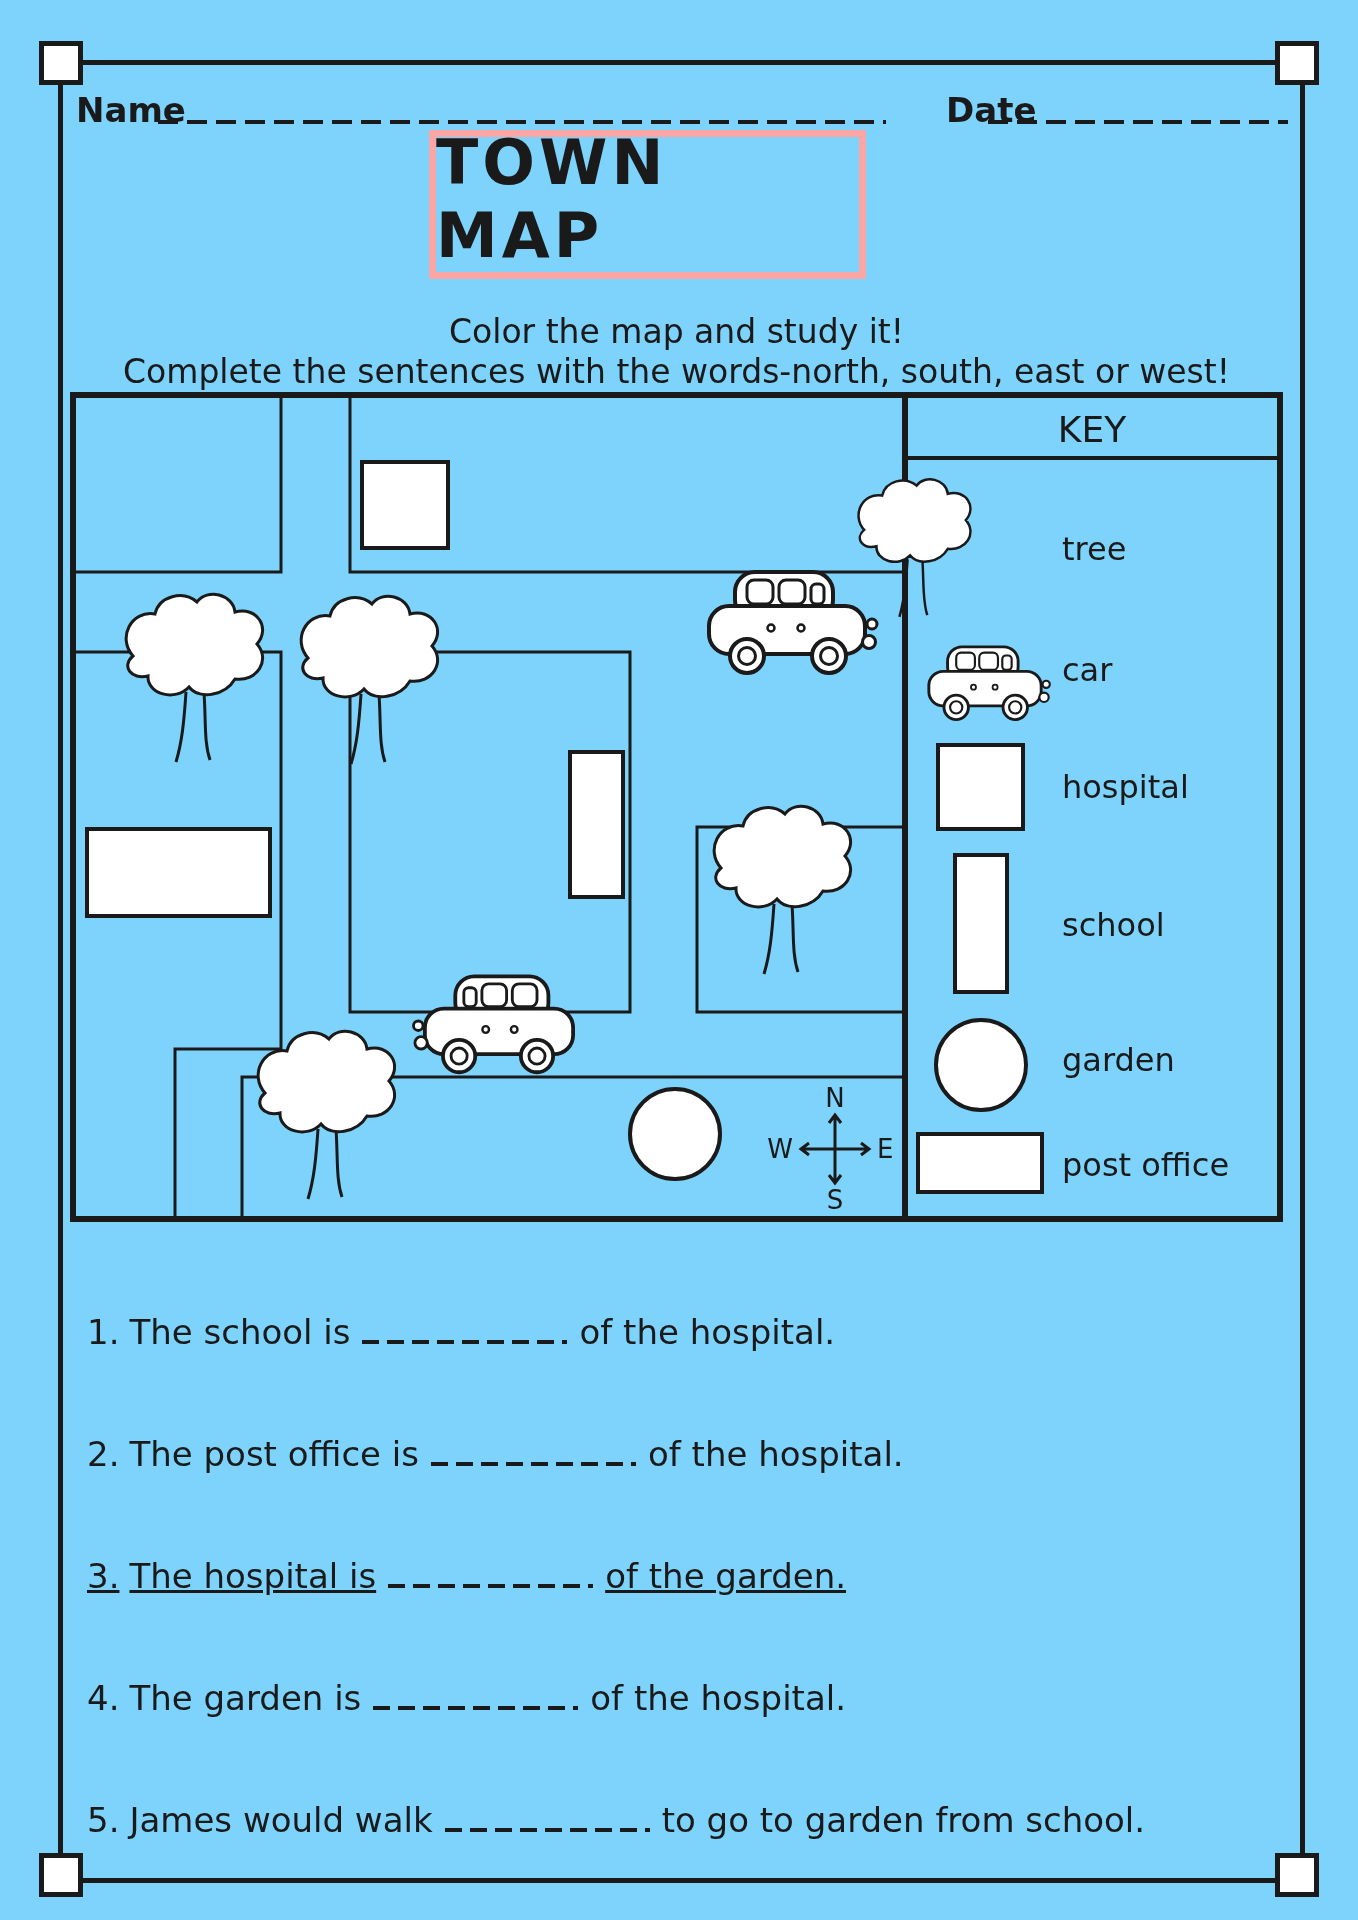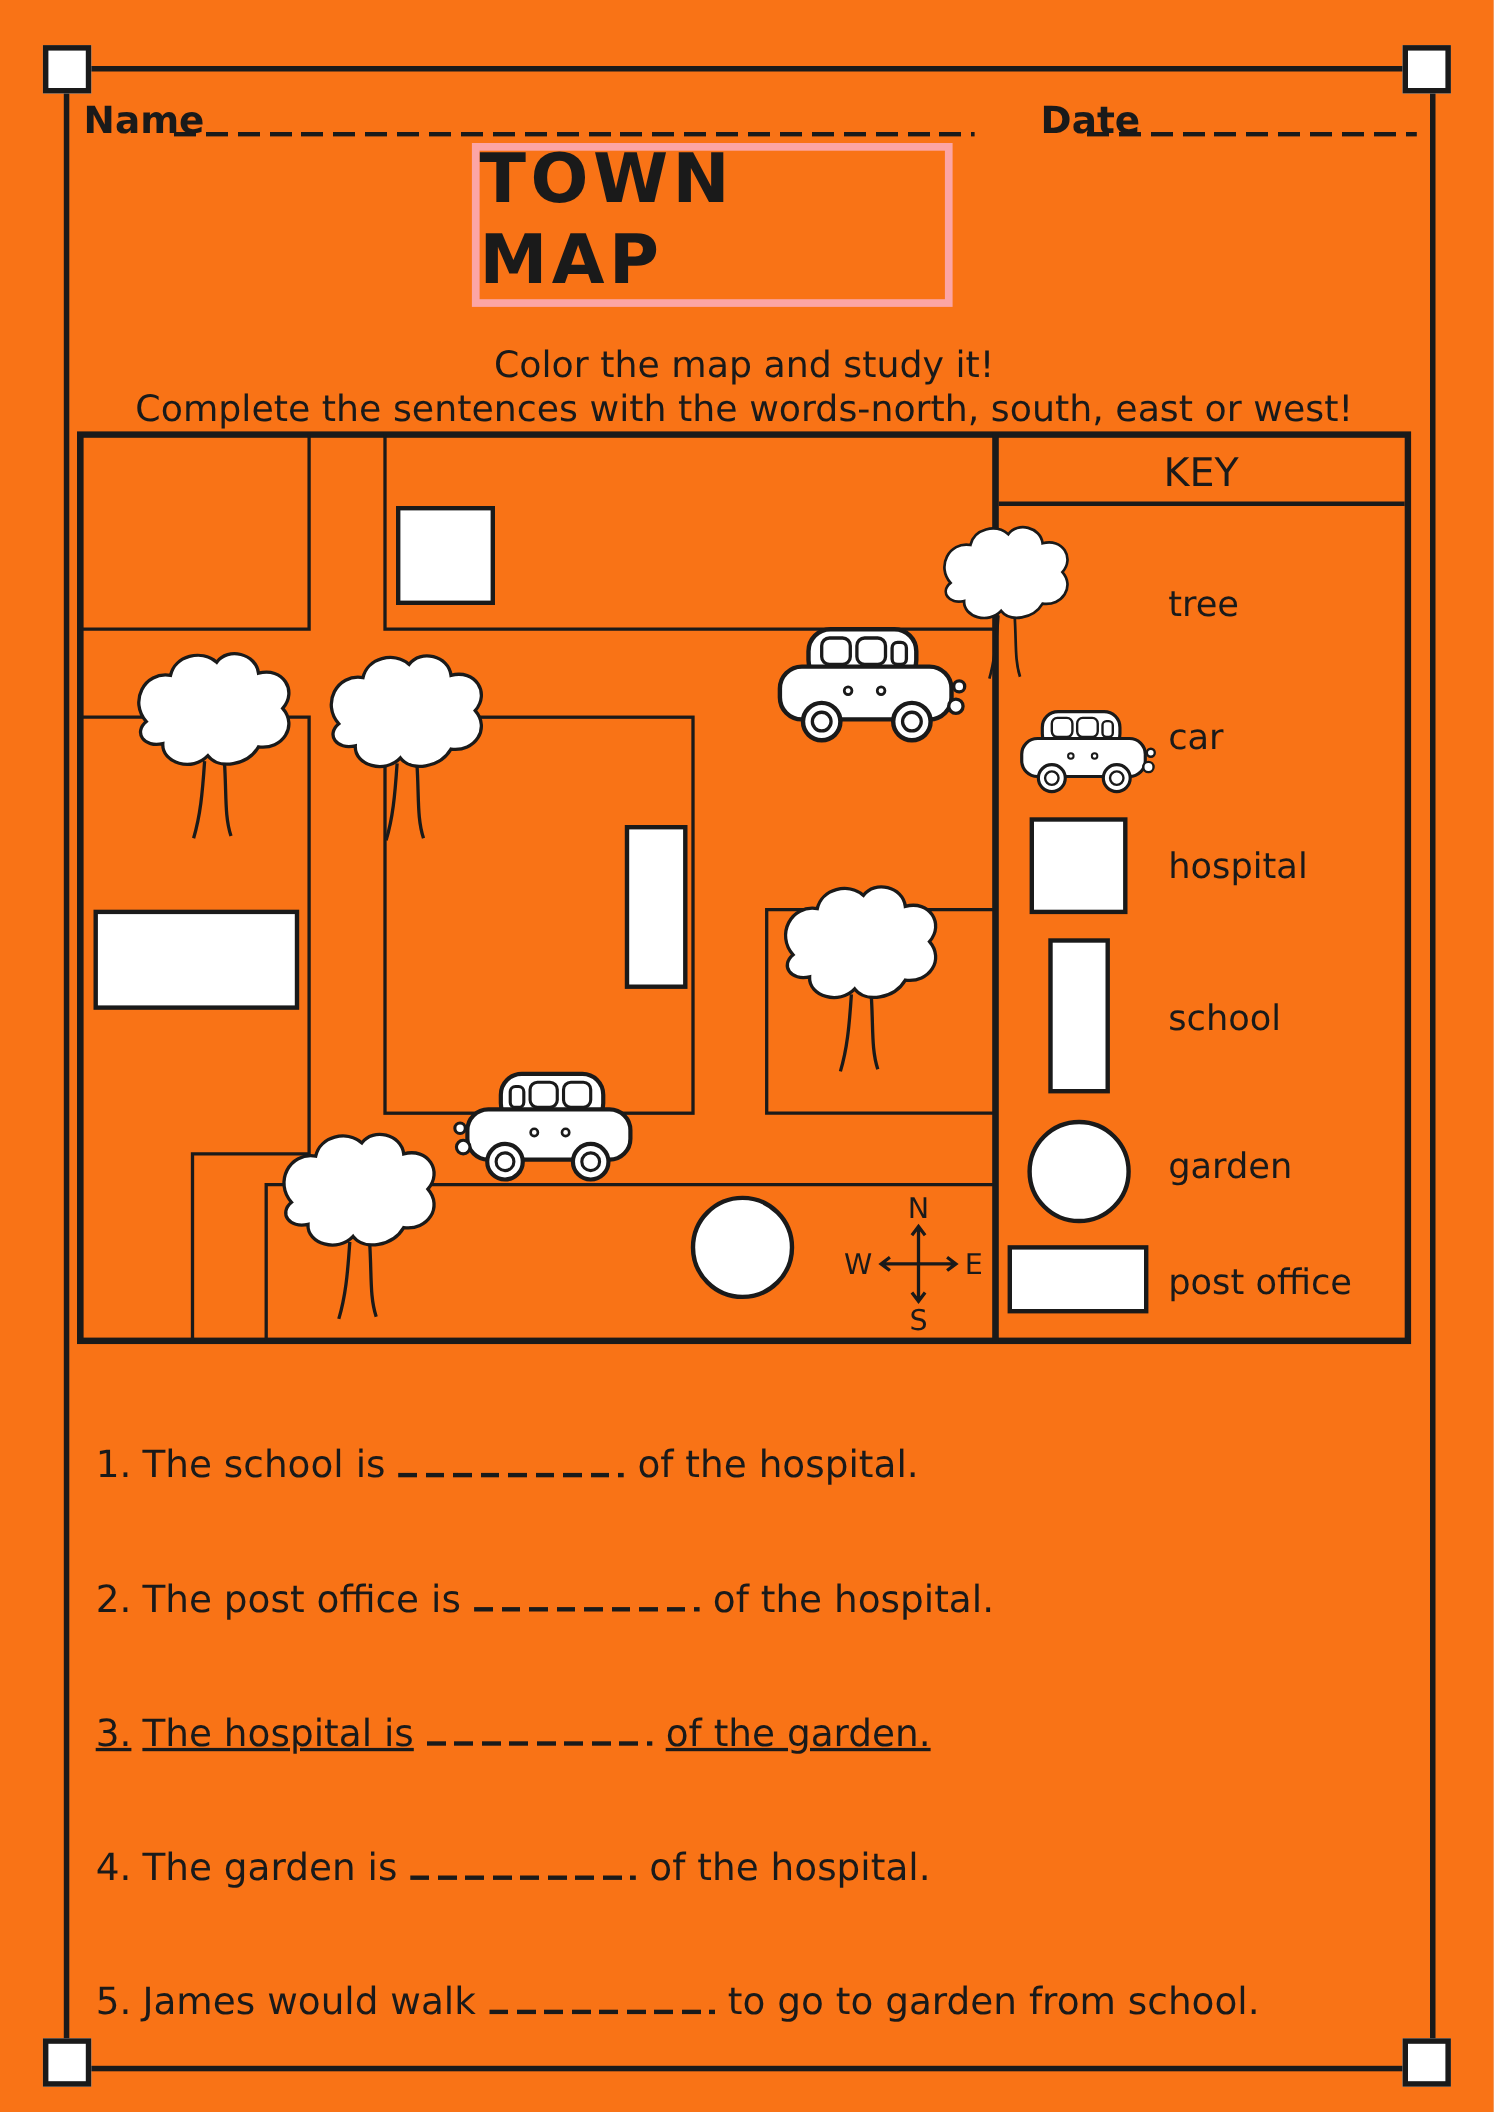--- a/index.html
+++ b/index.html
@@ -1,16 +1,16 @@
 <!DOCTYPE html>
 <html><head>
 <meta charset="utf-8">
 <style>
   html,body{margin:0;padding:0;background:#e8e8e8;}
-  #page{position:relative;width:1358px;height:1920px;background:#f97316;
+  #page{position:relative;width:1358px;height:1920px;background:#7dd3fc;
         font-family:"DejaVu Sans",sans-serif;color:#1a1a1a;overflow:hidden;}
   
   .frame{position:absolute;left:58px;top:60px;width:1237px;height:1813px;
          border:5px solid #1a1a1a;}
   .corner{position:absolute;width:34px;height:34px;background:#ffffff;
           border:5px solid #1a1a1a;}
   
   .hdr-label{position:absolute;font-size:34px;font-weight:600;}
   .dashline{position:absolute;height:4px;
             background:repeating-linear-gradient(90deg,#1a1a1a 0 20px,transparent 20px 29px);}

